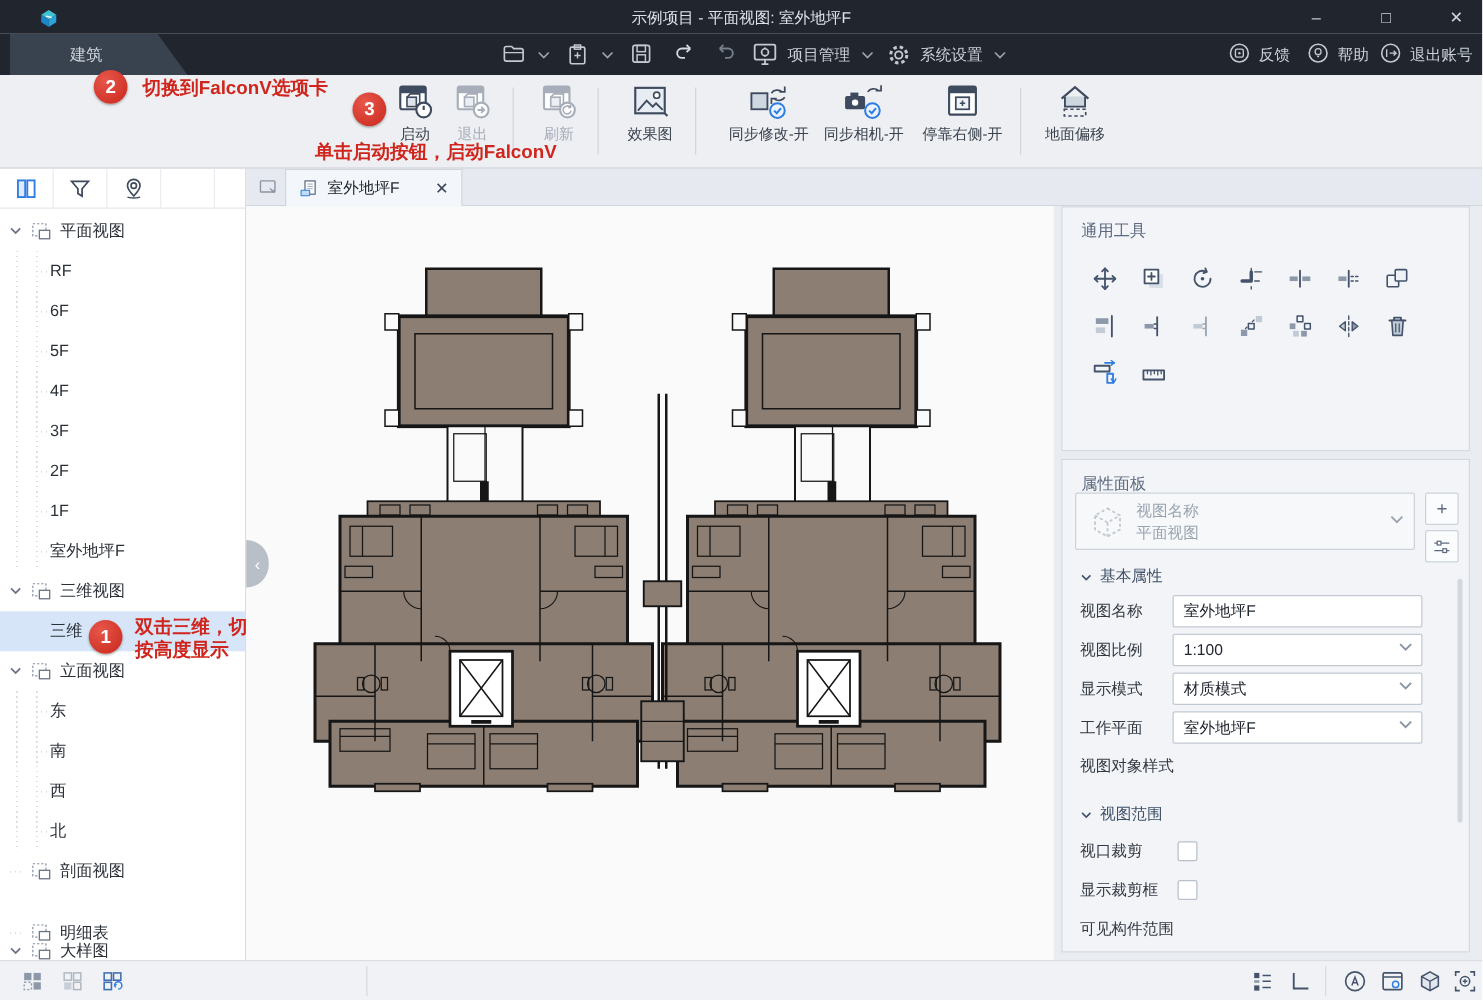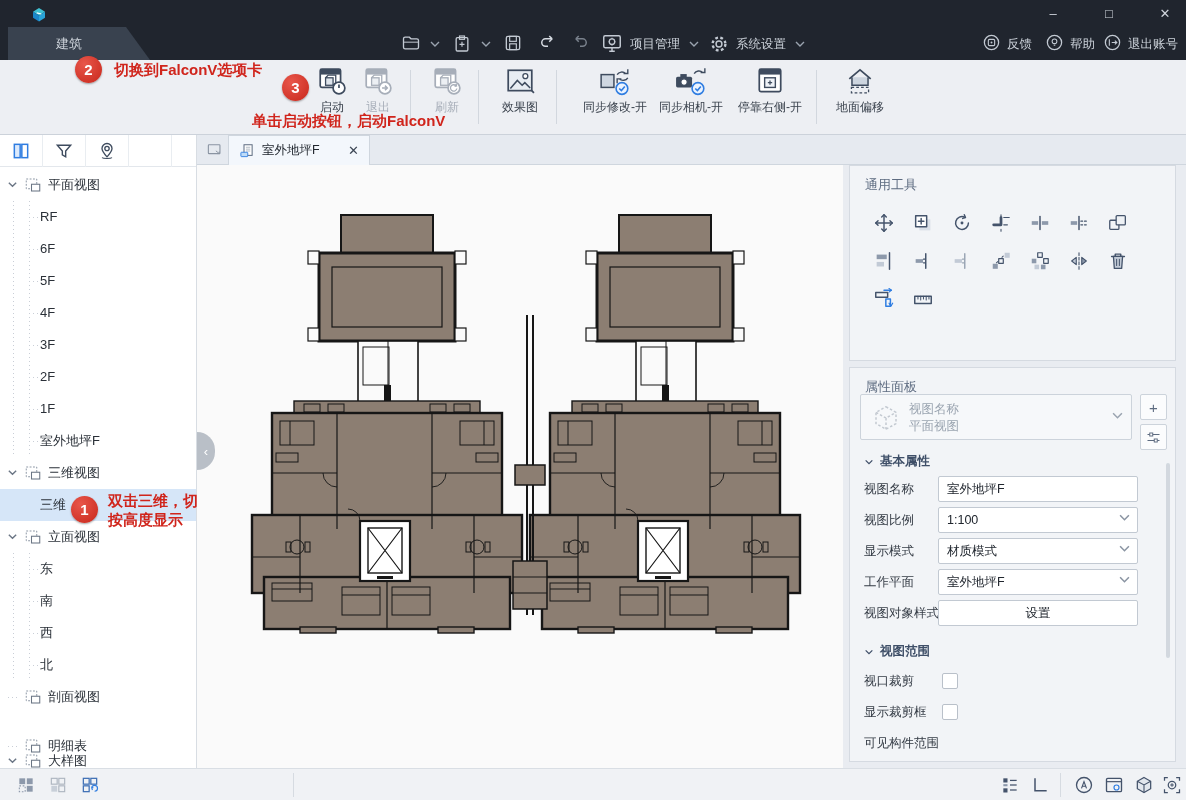--- a/index.html
+++ b/index.html
@@ -69,21 +69,21 @@
   .tool{width:39px;height:38px;display:flex;align-items:center;justify-content:center;cursor:pointer;}
   .tool svg{stroke:#44536b;fill:none;stroke-width:1.6;stroke-linecap:round;stroke-linejoin:round;}
 
   .selector{position:absolute;left:10px;top:26px;width:272px;height:46px;background:#f6f8fa;border:1px solid #ccd3db;border-radius:2px;}
   .selector .cube{position:absolute;left:10px;top:8px;opacity:.55;}
   .selector .l1{position:absolute;left:48px;top:6px;font-size:12.5px;color:#9aa4b0;}
   .selector .l2{position:absolute;left:48px;top:23px;font-size:12.5px;color:#9aa4b0;}
   .selector .dd{position:absolute;right:8px;top:16px;color:#9aa4b0;}
   .sqbtn{position:absolute;left:290px;width:27px;height:26px;background:#fbfcfd;border:1px solid #ccd3db;border-radius:2px;
          display:flex;align-items:center;justify-content:center;color:#5d6b80;font-size:15px;cursor:pointer;}
-  .sect{position:absolute;left:14px;font-size:12.5px;color:#3f4f68;font-weight:bold;cursor:pointer;}
+  .sect{position:absolute;left:14px;font-size:12.5px;color:#3f4f68;font-weight:normal;cursor:pointer;}
   .sect svg{display:inline-block;vertical-align:-2px;margin-right:6px;}
   .prow-label{position:absolute;left:14px;font-size:12.5px;color:#333a44;line-height:26px;}
   .ctrl{position:absolute;left:88px;width:200px;height:26px;background:#fff;border:1px solid #c2c9d2;border-radius:2px;
         font-size:12.5px;color:#20262e;line-height:24px;padding:0 8px;}
   .ctrl.select .val{display:inline-block;}
   .ctrl.select .dd{position:absolute;right:7px;top:5px;color:#8a94a2;}
   input.ctrl{font-family:inherit;}
   .ctrl.btn{text-align:center;cursor:pointer;}
   .cbx{position:absolute;left:92px;width:16px;height:16px;background:#fff;border:1px solid #b9c0c9;border-radius:2px;cursor:pointer;}
   .pscroll{position:absolute;left:316px;top:95px;width:4px;height:195px;background:#d3d8df;border-radius:2px;}
@@ -104,20 +104,21 @@
 
 <div id="app">
 
   <div class="titlebar">
     <svg class="abs" style="left:30px;top:5px" width="18" height="18" viewBox="0 0 24 24">
       <polygon points="4,9 12,4 20,9 12,14" fill="#3fc1d3"></polygon>
       <polygon points="4,9 12,14 12,22 4,17" fill="#1b87c9"></polygon>
       <polygon points="20,9 12,14 12,22 20,17" fill="#2aa3d8"></polygon>
       <path d="M9 10.5 l6 1.5" stroke="#fff" stroke-width="1.4"></path>
     </svg>
+    <div class="title-text">示例项目 - 平面视图: 室外地坪F</div>
     <div class="winbtns">
       <div class="winbtn">–</div>
       <div class="winbtn">□</div>
       <div class="winbtn">✕</div>
     </div>
   </div>
 
   <div class="menurow">
     <div class="tab-dark">
       <span>建筑</span>
@@ -704,21 +705,20 @@
       <div class="ctrl select" style="top:170px"><span class="val">材质模式</span><svg class="dd" width="11" height="9" viewBox="0 0 10 8">
             <path d="M1 2l4 4 4-4" fill="none" stroke="currentColor" stroke-width="1.4"></path>
           </svg></div>
 
       <div class="prow-label" style="top:201px">工作平面</div>
       <div class="ctrl select" style="top:201px"><span class="val">室外地坪F</span><svg class="dd" width="11" height="9" viewBox="0 0 10 8">
             <path d="M1 2l4 4 4-4" fill="none" stroke="currentColor" stroke-width="1.4"></path>
           </svg></div>
 
       <div class="prow-label" style="top:232px">视图对象样式</div>
-      <div class="ctrl btn" style="top:232px">设置</div>
 
       <div class="sect" style="top:275px">
         <svg width="10" height="10" viewBox="0 0 12 12">
             <path d="M2 4l4 4 4-4" fill="none" stroke="#3f4f68" stroke-width="1.5"></path>
           </svg><span>视图范围</span>
       </div>
 
       <div class="prow-label" style="top:300px">视口裁剪</div>
       <div class="cbx" style="top:305px"></div>
 

